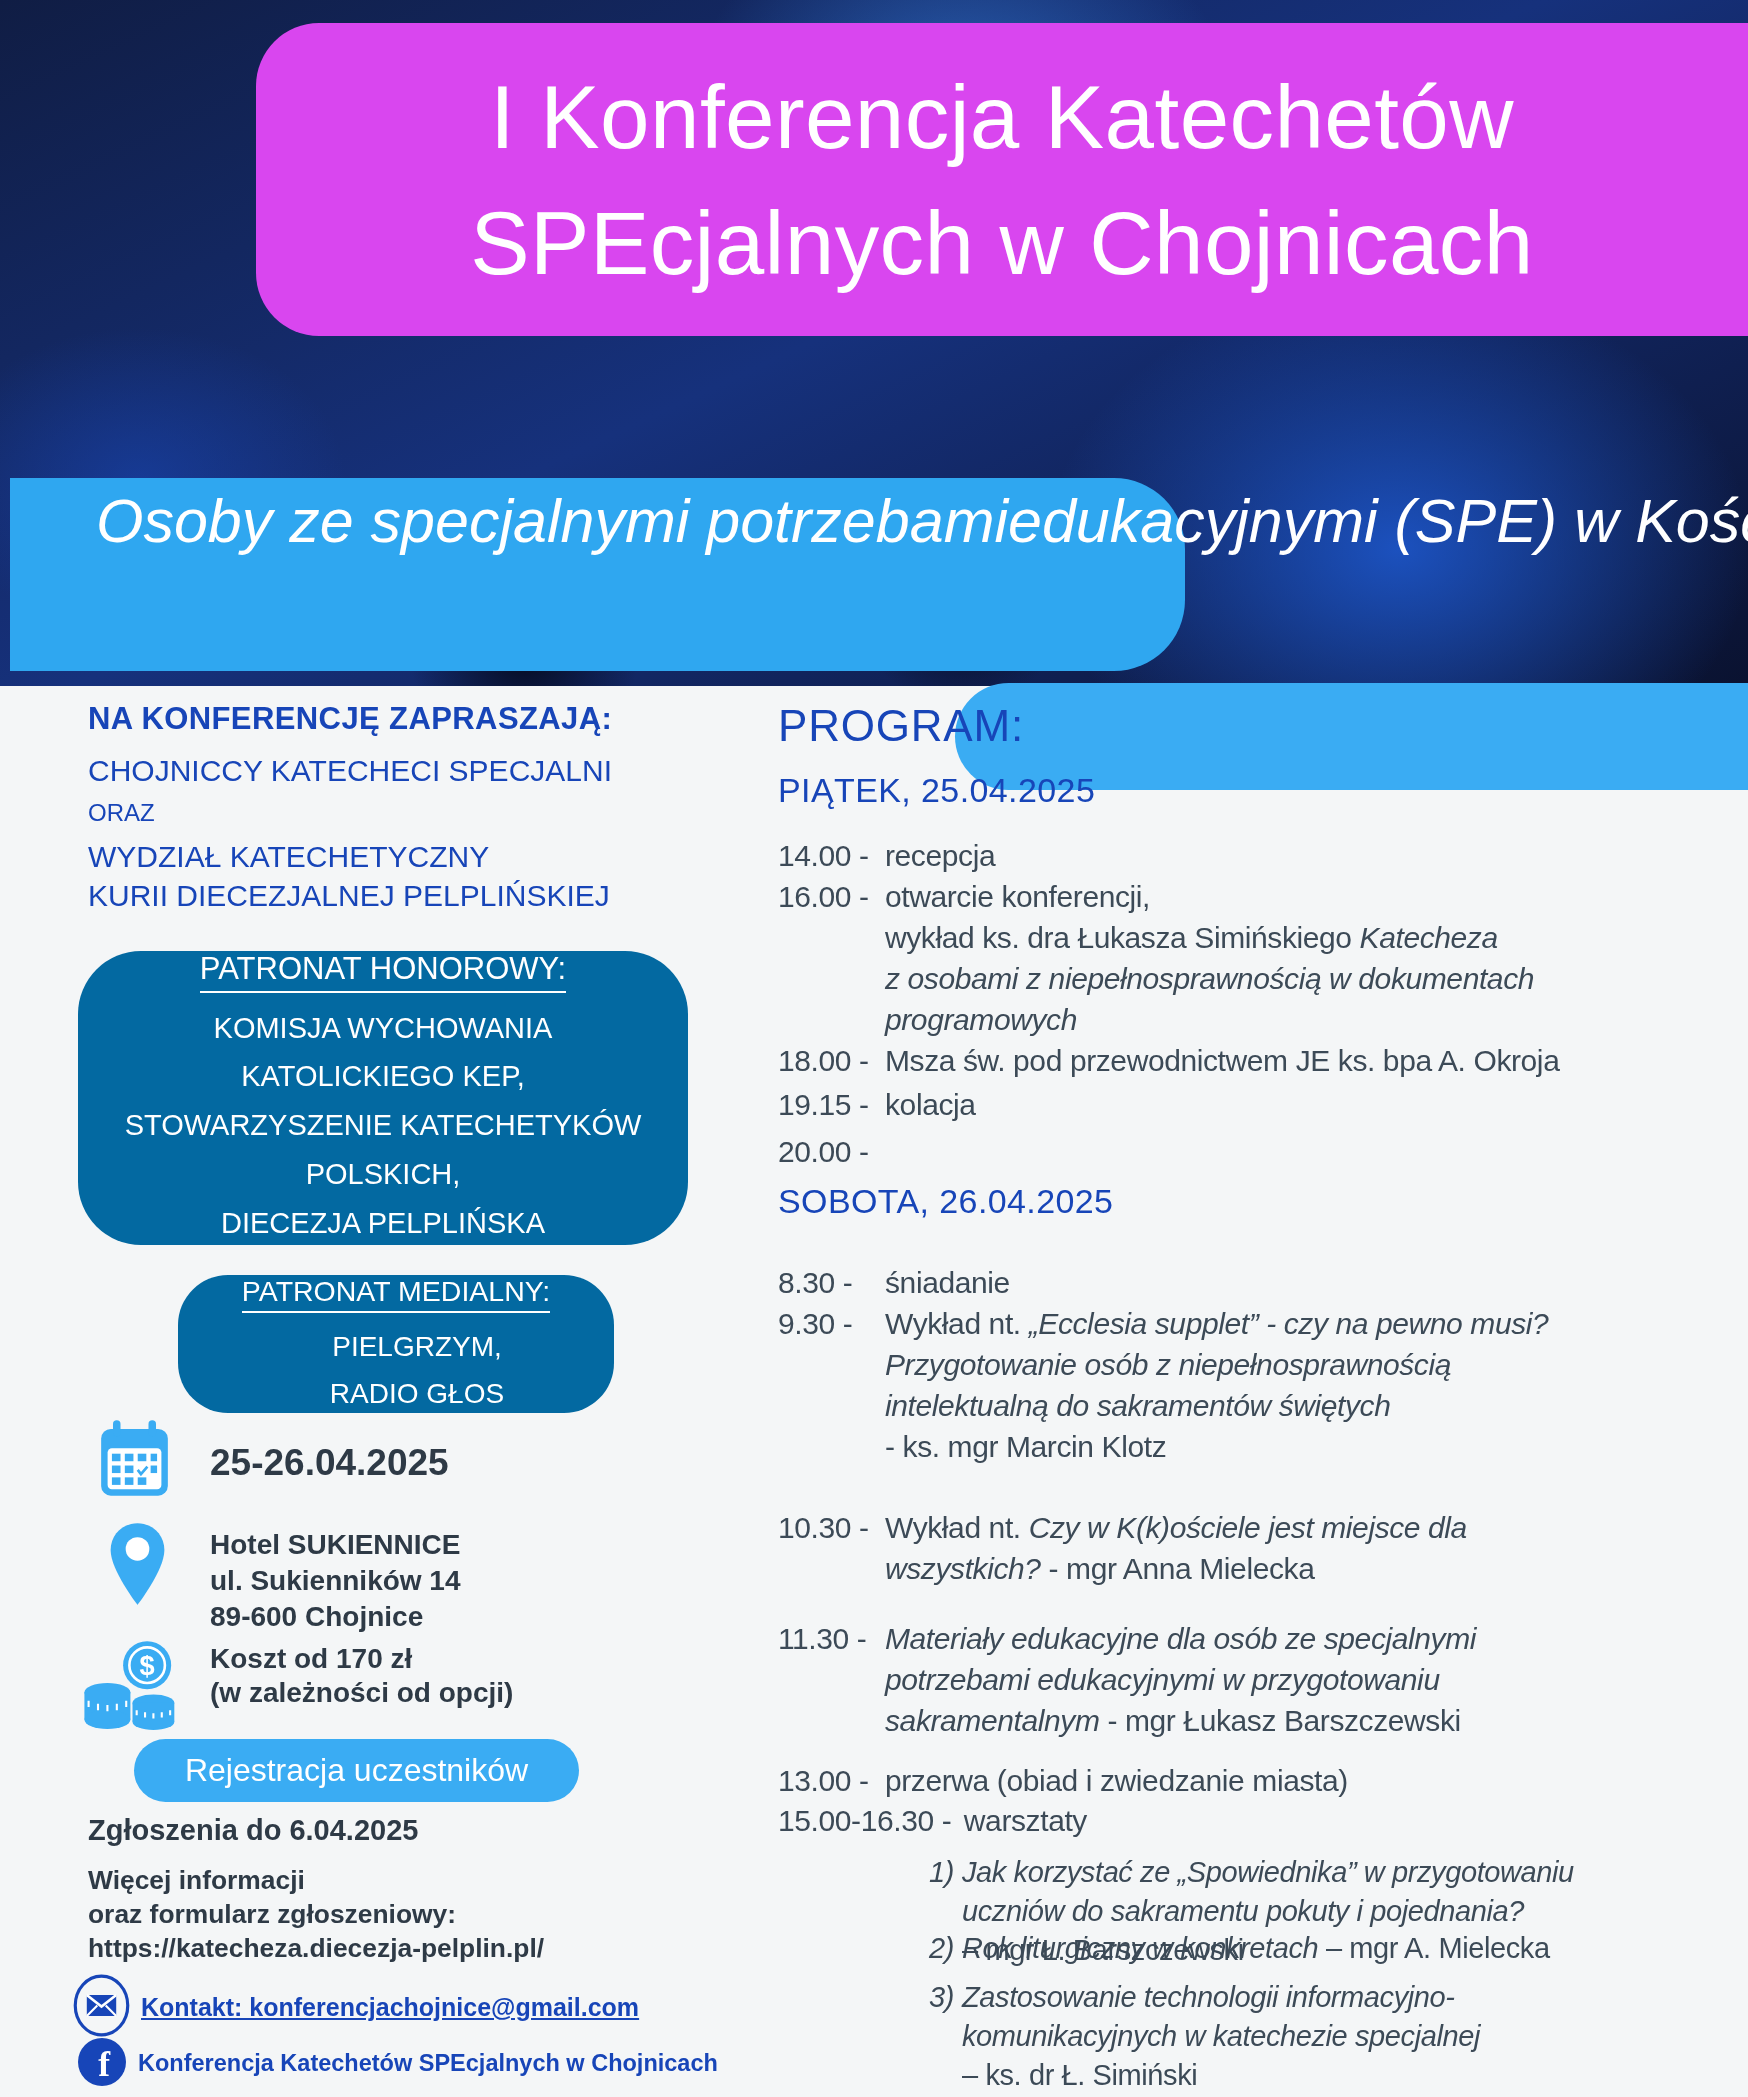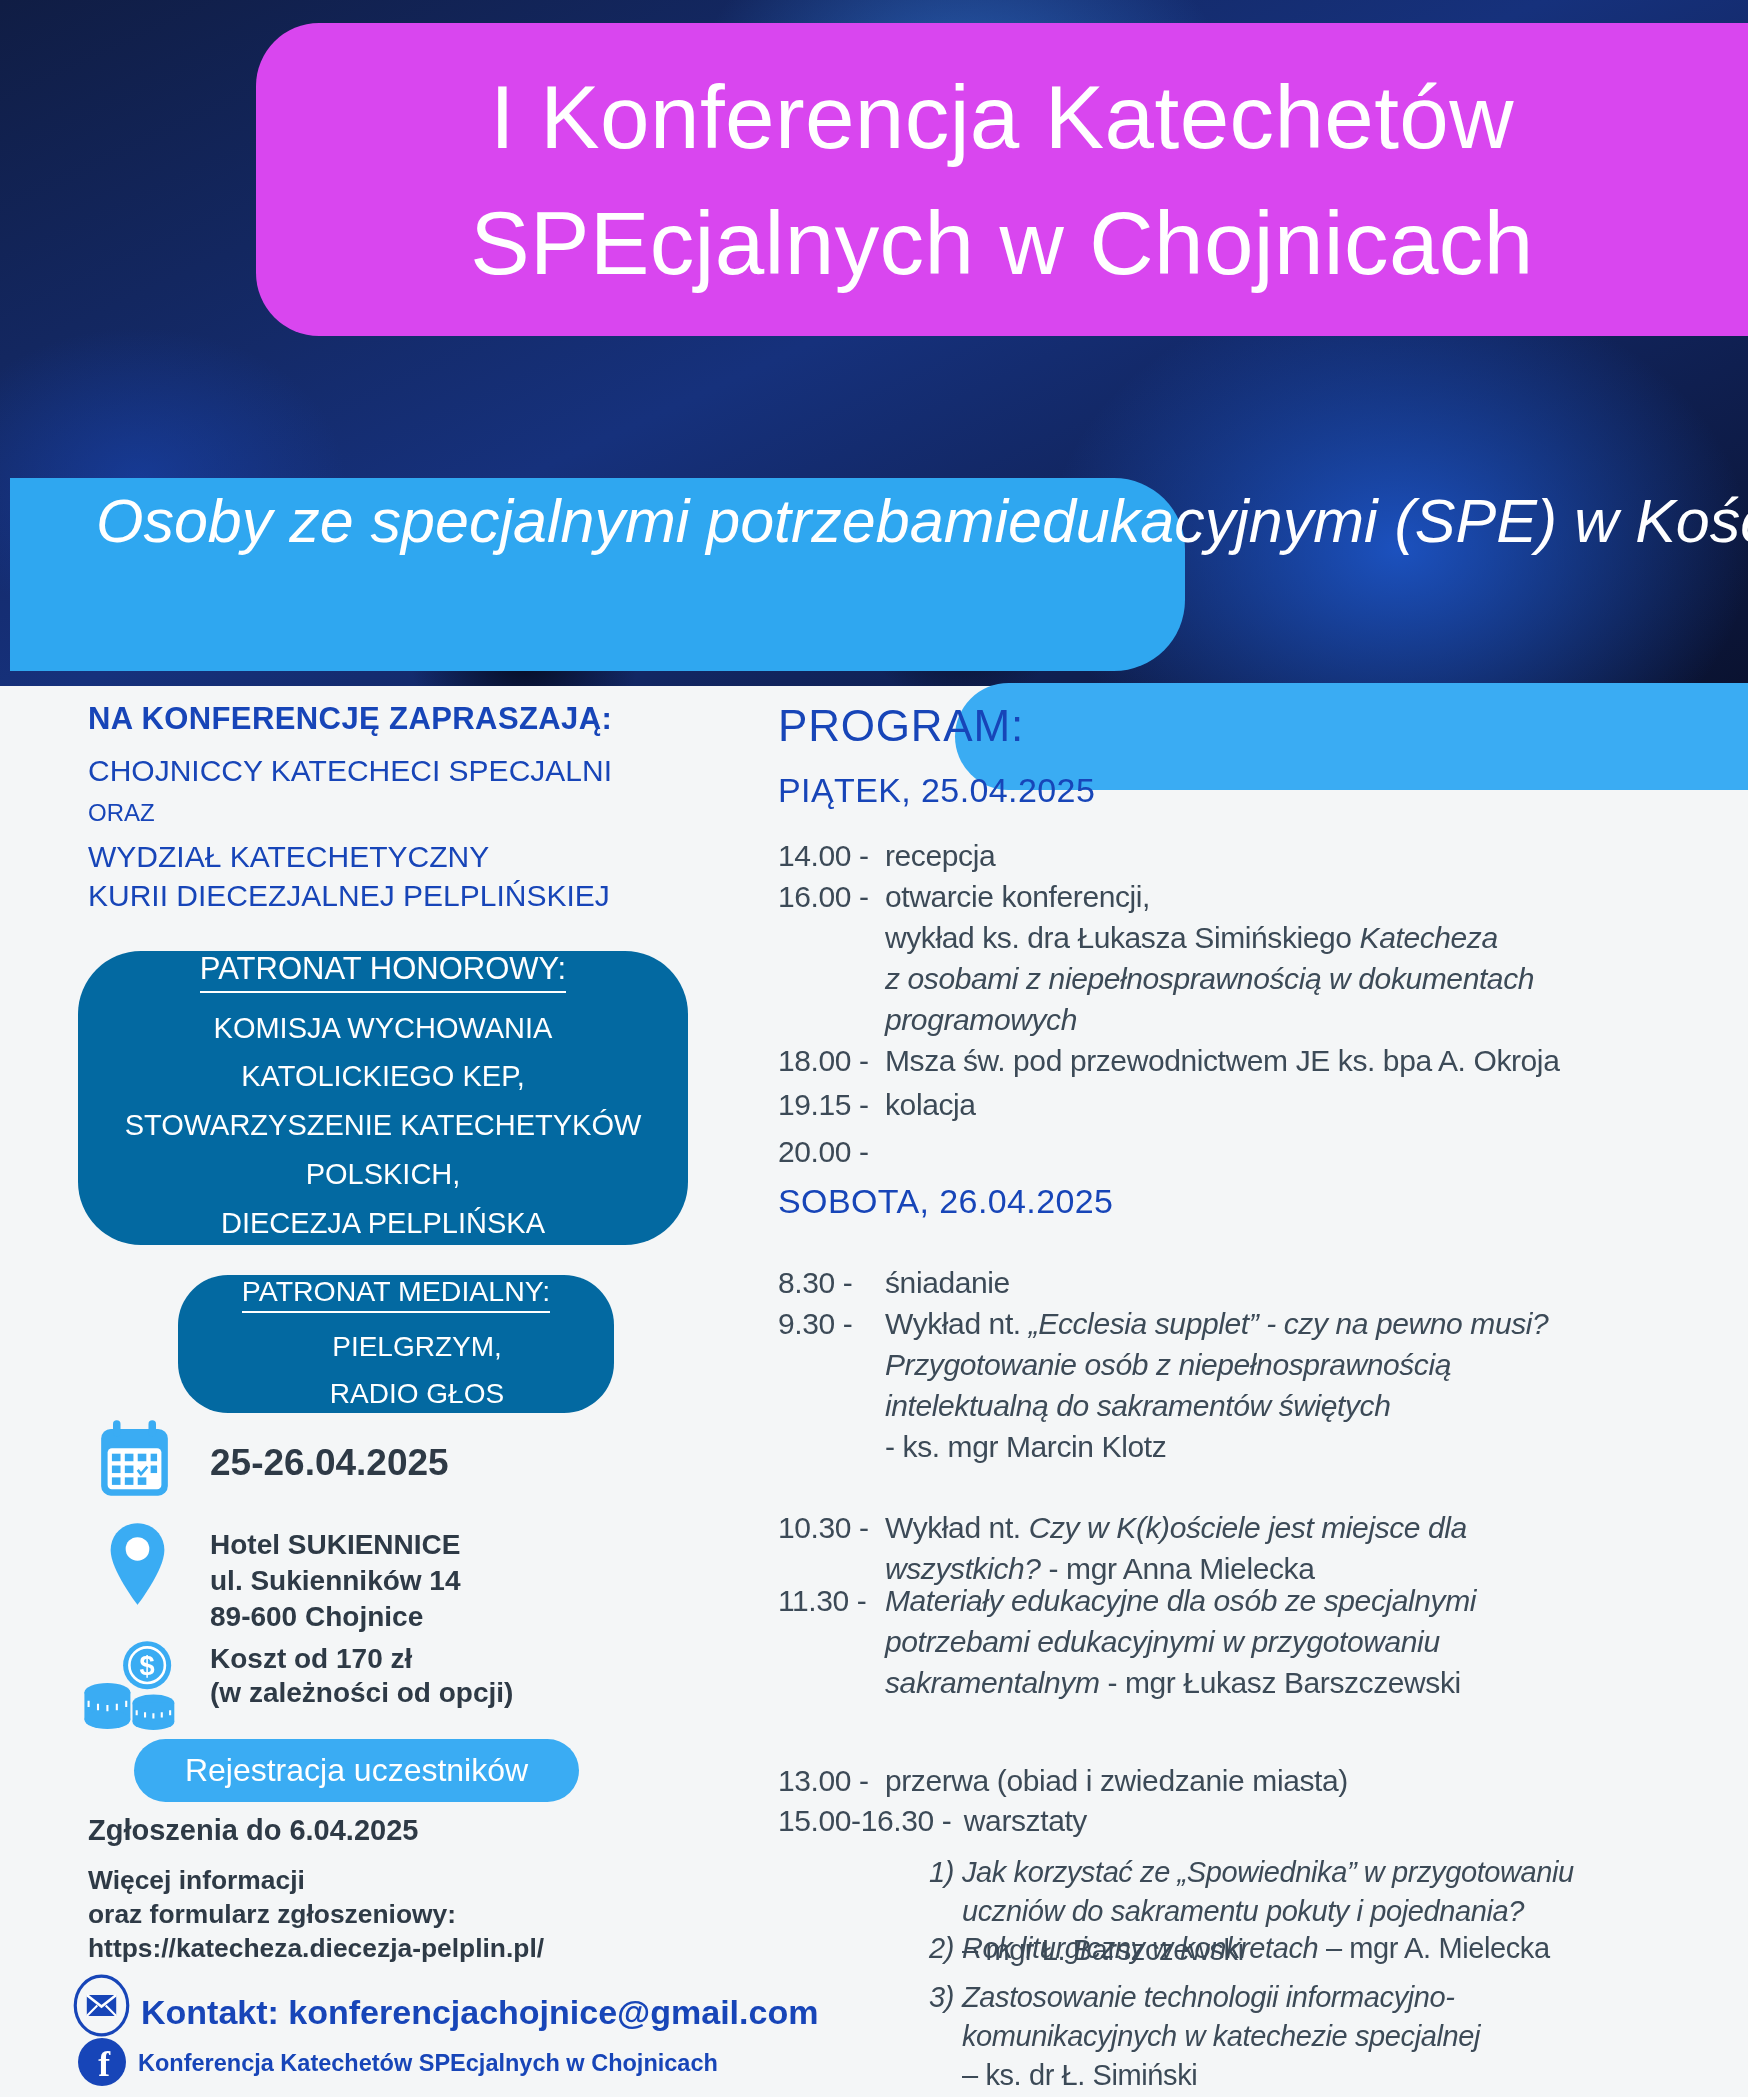--- a/index.html
+++ b/index.html
@@ -53,21 +53,21 @@
   .box-media .bline{font-size:28px;line-height:39px;margin-left:42px;}
 
   .date-text{left:210px;top:1442px;font-size:37px;font-weight:bold;}
   .venue-text{left:210px;top:1527px;font-size:28px;font-weight:bold;line-height:36px;}
   .cost-text{left:210px;top:1642px;font-size:28px;font-weight:bold;line-height:34px;}
 
   .reg-btn{left:134px;top:1739px;width:445px;height:63px;background:#3AACF3;border-radius:33px;
     color:#fff;font-size:32px;display:flex;align-items:center;justify-content:center;}
   .deadline{left:88px;top:1814px;font-size:29px;font-weight:bold;}
   .moreinfo{left:88px;top:1863px;font-size:26.4px;font-weight:bold;line-height:34px;}
-  .contact-text{left:141px;top:1993px;font-size:34px;font-weight:bold;}
+  .contact-text{left:141px;top:1993px;font-size:25px;font-weight:bold;text-decoration:underline;}
   .fb-text{left:138px;top:2050px;font-size:23.5px;font-weight:bold;}
 
   .jednosc{left:514px;top:2095px;color:#254C66;}
   .jednosc .top{font-size:19.3px;}
 
   
   .prog-heading{left:778px;top:701px;font-size:44px;letter-spacing:0.8px;}
   .day-heading{left:778px;top:0;font-size:34px;letter-spacing:0.4px;}
   .prow{position:absolute;left:778px;width:965px;display:flex;font-size:30px;line-height:41px;
     color:#3C4A57;letter-spacing:-0.4px;}
@@ -250,21 +250,21 @@
   </div>
 
   <div class="prow" style="top:1507px">
     <span class="ptime">10.30 -</span>
     <div class="pbody">
       <div><span>Wykład nt. </span><span class="it">Czy w K(k)ościele jest miejsce dla</span></div>
       <div><span class="it">wszystkich?</span><span> - mgr Anna Mielecka</span></div>
     </div>
   </div>
 
-  <div class="prow" style="top:1580px">
+  <div class="prow" style="top:1618px">
     <span class="ptime">11.30 -</span>
     <div class="pbody">
       <div class="it">Materiały edukacyjne dla osób ze specjalnymi</div>
       <div class="it">potrzebami edukacyjnymi w przygotowaniu</div>
       <div><span class="it">sakramentalnym</span><span> - mgr Łukasz Barszczewski</span></div>
     </div>
   </div>
 
   <div class="prow" style="top:1760px">
     <span class="ptime">13.00 -</span>

